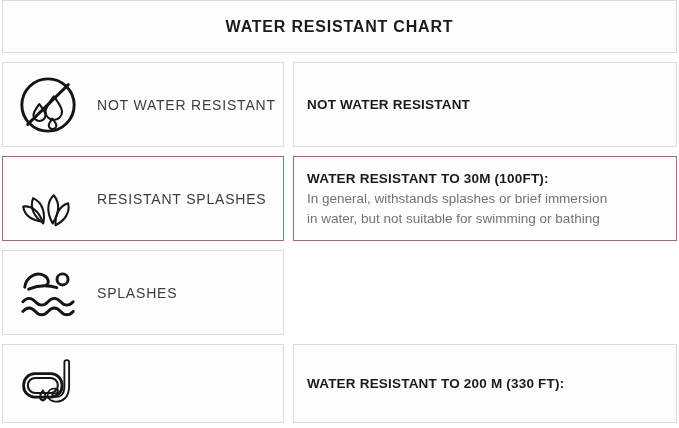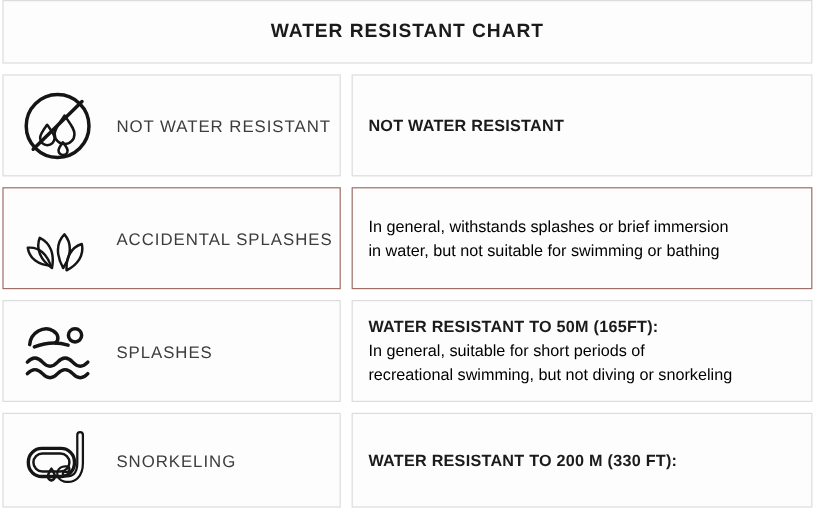--- a/index.html
+++ b/index.html
@@ -71,21 +71,21 @@
   }
   .rating-heading {
     font-size: 13.5px;
     font-weight: bold;
     letter-spacing: 0.2px;
     color: #1b1b1b;
     line-height: 20px;
   }
   .rating-body {
     font-size: 13.5px;
-    color: #000000;
+    color: #737373;
     line-height: 20px;
     white-space: pre-line;
   }
   .stroke { fill: none; stroke: #151515; stroke-width: 3; stroke-linecap: round; stroke-linejoin: round; }
   .stroke-thin { fill: none; stroke: #151515; stroke-width: 2.2; stroke-linecap: round; stroke-linejoin: round; }
   .tube-outer { fill: none; stroke: #151515; stroke-width: 7; stroke-linecap: round; stroke-linejoin: round; }
   .tube-inner { fill: none; stroke: #fdfdfd; stroke-width: 3; stroke-linecap: round; stroke-linejoin: round; }
 </style>
 </head>
 <body>
@@ -119,59 +119,54 @@
       <span class="icon-wrap">
         <svg width="60" height="60" viewBox="0 0 64 64">
           <g class="stroke-thin">
             <path transform="translate(26,56) rotate(-52)" d="M0 0 C-6 -9 -7 -19 0 -26 C7 -19 6 -9 0 0 Z"></path>
             <path transform="translate(27,58) rotate(-22)" d="M0 0 C-6.5 -10 -7.5 -21 0 -29 C7.5 -21 6.5 -10 0 0 Z"></path>
             <path transform="translate(37,58) rotate(2)" d="M0 0 C-6.5 -10.5 -7.5 -22 0 -30 C7.5 -22 6.5 -10.5 0 0 Z"></path>
             <path transform="translate(40,60) rotate(30)" d="M0 0 C-6 -9 -7 -19.5 0 -27 C7 -19.5 6 -9 0 0 Z"></path>
           </g>
         </svg>
       </span>
-      <span class="category-label">ACCIDENTAL SPLASHES</span>
+      <span class="category-label">RESISTANT SPLASHES</span>
     </div>
     <div class="cell right">
+      <div class="rating-heading">WATER RESISTANT TO 30M (100FT):</div>
       <div class="rating-body">In general, withstands splashes or brief immersion
 in water, but not suitable for swimming or bathing</div>
     </div>
   </div>
 
   <div class="row">
     <div class="cell left">
       <span class="icon-wrap">
         <svg width="62" height="62" viewBox="0 0 64 64">
           <circle class="stroke" cx="47" cy="18" r="5.7"></circle>
           <path class="stroke" d="M8 26 C9 15.5 20 9.5 28 14 C33 17 33.5 22 30 24.5"></path>
           <path class="stroke" d="M12 28 C22 24 32 23.5 41 26.5"></path>
           <path class="stroke" d="M6 41 q6.5 -7 13 0 t13 0 t13 0 t13 0"></path>
           <path class="stroke" d="M6 51 q6.5 -7 13 0 t13 0 t13 0 t13 0"></path>
         </svg>
       </span>
       <span class="category-label">SPLASHES</span>
     </div>
-    <div class="cell right">
-      <div class="rating-heading">WATER RESISTANT TO 50M (165FT):</div>
-      <div class="rating-body">In general, suitable for short periods of
-recreational swimming, but not diving or snorkeling</div>
-    </div>
   </div>
 
   <div class="row last">
     <div class="cell left">
       <span class="icon-wrap">
         <svg width="60" height="60" viewBox="0 0 64 64">
           <path class="tube-outer" d="M52 9 V34 C52 45 46 49.5 38.5 48 C32 46.5 33 38.5 40 39.5"></path>
           <path class="tube-inner" d="M52 9 V34 C52 45 46 49.5 38.5 48 C32 46.5 33 38.5 40 39.5"></path>
           <rect class="stroke" x="6" y="21" width="41" height="25" rx="12"></rect>
           <rect class="stroke-thin" x="10.5" y="25.5" width="32" height="16" rx="8"></rect>
           <path class="stroke-thin" d="M26.5 39 C22.5 44.5 22.5 48.5 26.5 49.5 C30.5 48.5 30.5 44.5 26.5 39 Z"></path>
         </svg>
       </span>
-      <span class="category-label">SNORKELING</span>
     </div>
     <div class="cell right">
       <div class="rating-heading">WATER RESISTANT TO 200 M (330 FT):</div>
     </div>
   </div>
 
 </div>
 
 </body></html>

